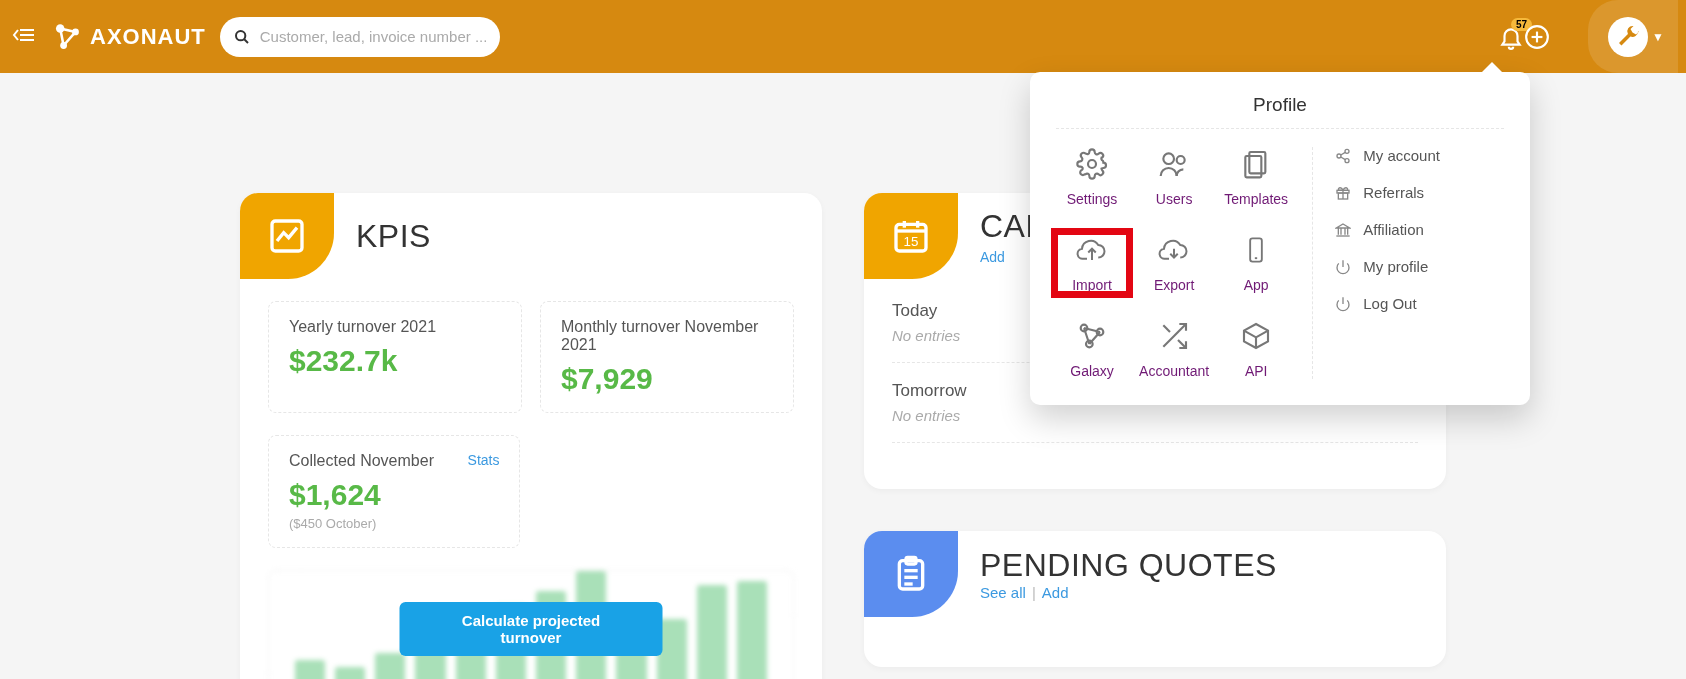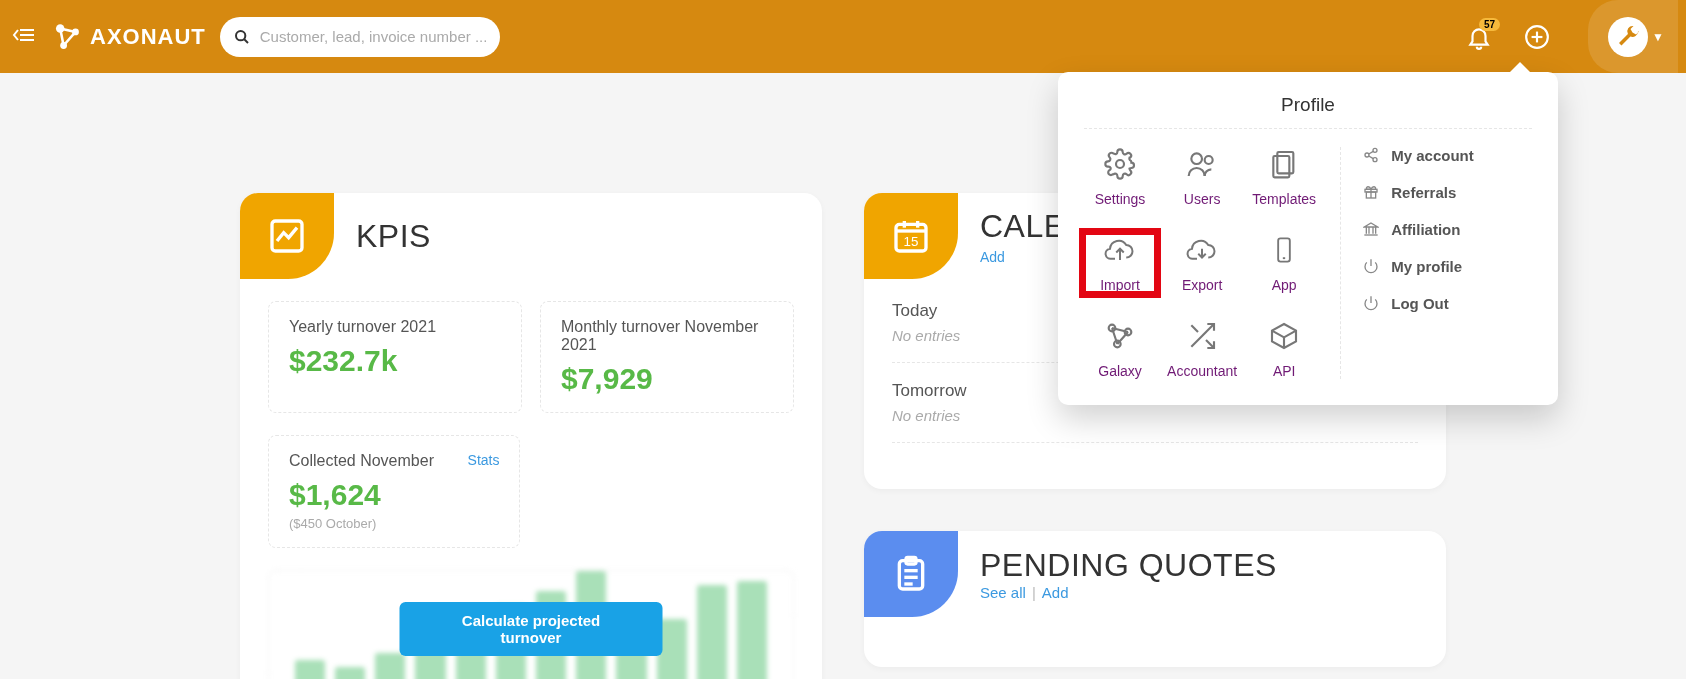--- a/index.html
+++ b/index.html
@@ -18,21 +18,21 @@
 
   
   .topbar { background: var(--orange); height: 73px; display: flex; align-items: center; padding: 0 8px 0 12px; gap: 14px; position: relative; }
   .menu-toggle { color: #fff; cursor: pointer; display:flex; align-items:center; }
   .logo { display: flex; align-items: center; gap: 6px; color:#fff; font-weight:700; font-size:22px; letter-spacing:1px; }
   .logo svg { width:34px; height:34px; }
   .search { background:#fff; border-radius:22px; height:40px; width:280px; display:flex; align-items:center; padding:0 14px; gap:10px; }
   .search input { border:none; outline:none; flex:1; font-size:15px; color:#333; background:transparent; }
   .search input::placeholder { color:#aaa; }
   .topbar-spacer { flex:1; }
-  .top-icons { display:flex; align-items:center; gap:32px; padding-right:18px; }
+  .top-icons { display:flex; align-items:center; gap:0; padding-right:18px; }
   .top-icon { color:#fff; position:relative; cursor:pointer; display:flex; align-items:center; }
   .notif-badge { position:absolute; top:-6px; right:-8px; background:#f6b93b; color:#000; font-size:10px; font-weight:700; border-radius:8px; padding:1px 5px; }
   .profile-btn { background:#fff; border-radius:50%; width:40px; height:40px; display:flex; align-items:center; justify-content:center; color:var(--orange); }
   .dropdown-caret { color:#fff; margin-left:4px; font-size:12px; }
   .profile-wrap { background: rgba(255,255,255,0.12); border-top-left-radius:30px; border-bottom-left-radius:30px; padding:16px 14px 16px 20px; display:flex; align-items:center; height:73px; margin-left:6px; }
 
   
   .content { padding: 120px 240px 0; display:flex; gap:42px; }
   .col { flex:1; display:flex; flex-direction:column; gap:42px; }
 
@@ -62,31 +62,31 @@
   .cal-section-title { color:var(--text-mid); font-size:17px; margin-bottom:6px; }
   .cal-empty { color:#aaa; font-style:italic; font-size:15px; }
   .dash-sep { border-bottom:1px dashed var(--border); margin:18px 0; }
 
   
   .quotes-links { font-size:15px; }
   .quotes-links a { color: var(--blue); text-decoration:none; cursor:pointer; }
   .quotes-sep { color:#bbb; margin:0 6px; }
 
   
-  .dropdown { position:absolute; right:128px; top:72px; width:500px; background:#fff; border-radius:10px; box-shadow:0 14px 32px rgba(0,0,0,0.18); z-index:100; padding:22px 0 26px; }
+  .dropdown { position:absolute; right:156px; top:72px; width:500px; background:#fff; border-radius:10px; box-shadow:0 14px 32px rgba(0,0,0,0.18); z-index:100; padding:22px 0 26px; }
   .dropdown::before { content:""; position:absolute; top:-10px; right:28px; width:0; height:0; border-left:10px solid transparent; border-right:10px solid transparent; border-bottom:10px solid #fff; }
   .dd-title { text-align:center; color:var(--text-dark); font-size:19px; margin-bottom:12px; }
   .dd-hr { border-top:1px dashed var(--border); margin:0 26px 18px; }
   .dd-body { display:flex; padding:0 26px; gap:20px; }
   .dd-grid { flex:1.4; display:grid; grid-template-columns:repeat(3,1fr); gap:26px 10px; }
   .dd-item { display:flex; flex-direction:column; align-items:center; gap:10px; cursor:pointer; color:#555; position:relative; }
   .dd-item .icon { color:#777; display:flex; align-items:center; justify-content:center; height:34px; }
   .dd-item .lbl { font-size:14px; color:#701a75; }
   .dd-links { flex:1; display:flex; flex-direction:column; gap:20px; border-left:1px dashed var(--border); padding-left:22px; }
-  .dd-link { display:flex; align-items:flex-start; gap:10px; color:#555; font-size:15px; cursor:pointer;font-weight:bold; }
+  .dd-link { display:flex; align-items:flex-end; gap:10px; color:#555; font-size:15px; cursor:pointer; }
   .dd-link .icon { width:18px; color:#888; display:flex; }
 
   .highlight-red { outline:7px solid #e30613; outline-offset:-2px; }
 
   svg { display:block; }
 </style>
 </head>
 <body>
 
 <div class="topbar">

